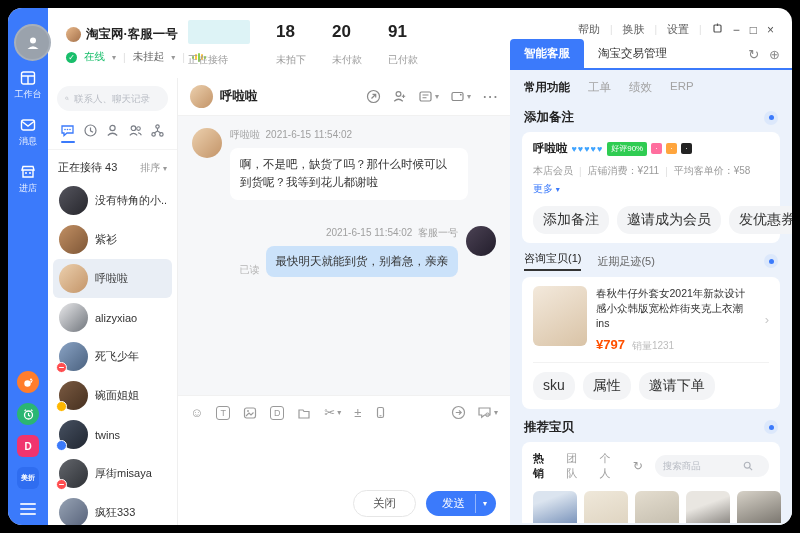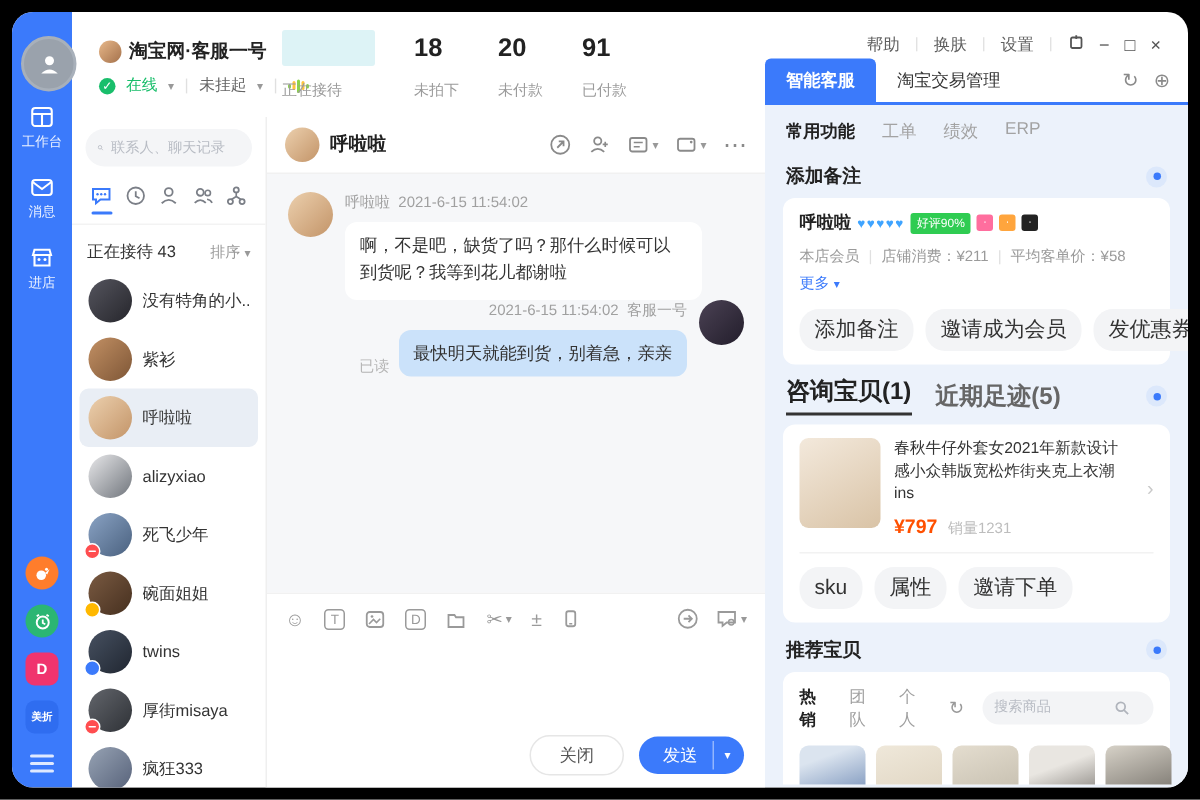--- a/index.html
+++ b/index.html
@@ -80,21 +80,21 @@
   .chat-hd { height:38px; flex:none; display:flex; align-items:center; gap:7px; padding:0 12px; border-bottom:1px solid #f1f1f1; }
   .chat-hd .cava { width:23px; height:23px; }
   .chat-hd-name { font-size:12.5px; font-weight:bold; color:#222; }
   .chat-hd-ico { margin-left:auto; display:flex; align-items:center; gap:11px; color:#8a8a8a; }
   .chat-hd-ico .ic { display:flex; align-items:center; gap:2px; cursor:pointer; }
   .msgs { flex:1; background:#f6f7f9; padding:12px 14px; overflow:hidden; }
   .msg-meta { font-size:10px; color:#a0a0a0; }
   .m-in { display:flex; gap:8px; }
   .m-in .cava { width:30px; height:30px; }
   .bubble-in { margin-top:6px; background:#fff; border-radius:8px; padding:8px 10px; font-size:11.5px; color:#333; line-height:1.55; max-width:238px; }
-  .m-out { display:flex; justify-content:flex-end; gap:8px; }
+  .m-out { margin-top:26px; display:flex; justify-content:flex-end; gap:8px; }
   .m-out .cava { width:30px; height:30px; }
   .m-out-body { display:flex; flex-direction:column; align-items:flex-end; }
   .bubble-row { display:flex; align-items:flex-end; gap:6px; margin-top:6px; }
   .read { font-size:10px; color:#b5b5b5; }
   .bubble-out { background:#cbe2fa; border-radius:8px; padding:8px 10px; font-size:11.5px; color:#333; max-width:230px; }
   .tools { flex:none; height:34px; display:flex; align-items:center; gap:13px; padding:0 12px; border-top:1px solid #f1f1f1; color:#9a9a9a; background:#fff; }
   .tool { display:flex; align-items:center; gap:2px; cursor:pointer; font-size:13px; }
   .tool-box { width:14px; height:14px; border:1.2px solid #9a9a9a; border-radius:3px; font-size:9px; display:flex; align-items:center; justify-content:center; }
   .tools-right { margin-left:auto; display:flex; gap:11px; align-items:center; }
   .input-area { flex:1; max-height:52px; background:#fff; }
@@ -121,21 +121,21 @@
   .cust-row1 { display:flex; align-items:center; gap:4px; }
   .cust-name { font-size:11.5px; font-weight:bold; color:#222; }
   .hearts { color:#3fa4ff; font-size:9px; letter-spacing:1px; }
   .tag-green { background:#2fcc52; color:#fff; font-size:8px; padding:1.5px 4px; border-radius:2px; }
   .sq { width:11px; height:11px; border-radius:2px; display:inline-flex; align-items:center; justify-content:center; color:#fff; font-size:7px; }
   .cust-row2 { display:flex; align-items:center; gap:6px; margin-top:8px; font-size:10px; color:#9a9a9a; white-space:nowrap; }
   .more { color:#3b7afb; cursor:pointer; }
   .pills { display:flex; gap:8px; margin-top:10px; }
   .pill { background:#f3f4f6; border-radius:13px; padding:5px 10px; font-size:14px; color:#333; cursor:pointer; white-space:nowrap; }
   .inq-tabs { display:flex; gap:16px; align-items:center; padding:8px 2px 6px; }
-  .inq-tab { font-size:16px; font-weight:bold; color:#666; cursor:pointer; }
+  .inq-tab { font-size:11px; font-weight:normal; color:#666; cursor:pointer; }
   .inq-tab.on { color:#222; border-bottom:2.5px solid #333; padding-bottom:3px; }
   .prod { display:flex; gap:9px; align-items:flex-start; }
   .prod-img { width:54px; height:60px; border-radius:6px; background:linear-gradient(150deg,#f3e9dc,#d9c3a6); flex:none; }
   .prod-info { flex:1; }
   .prod-title { font-size:10.5px; color:#333; line-height:1.45; }
   .prod-price-row { margin-top:5px; display:flex; align-items:baseline; gap:7px; }
   .price-main { color:#ff5000; font-weight:bold; font-size:13px; }
   .sales { font-size:10px; color:#bdbdbd; }
   .prod-chev { color:#c9c9c9; font-size:13px; align-self:center; cursor:pointer; }
   .card .divider { border-top:1px solid #f2f2f2; margin:9px 0; }

